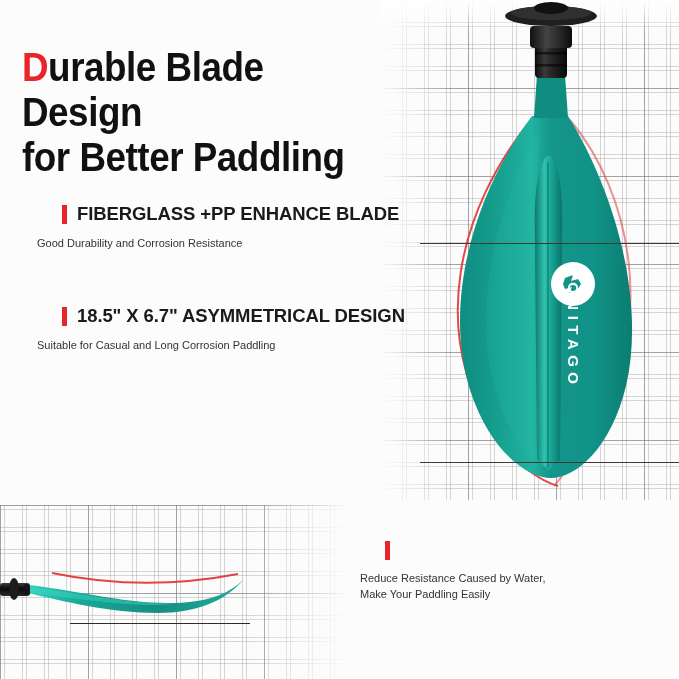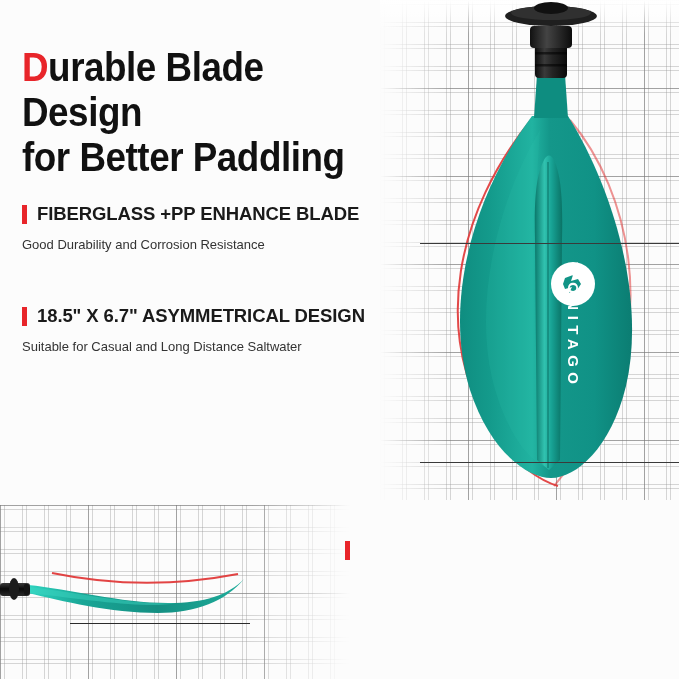--- a/index.html
+++ b/index.html
@@ -87,38 +87,40 @@
   
   .feature {
     position: absolute;
     left: 22px;
     width: 400px;
   }
   .feature-head {
     display: flex;
     align-items: center;
     gap: 10px;
+    margin-left: 40px;
   }
   .bullet-bar {
     display: block;
     width: 5px;
     height: 19px;
     background: #e8252a;
     flex: 0 0 auto;
   }
   .feature-title {
     font-size: 18.5px;
     font-weight: bold;
     color: #1a1a1a;
     letter-spacing: -0.1px;
     white-space: nowrap;
   }
   .feature-sub {
+    margin-left: 15px;
     margin-top: 11px;
-    font-size: 13px;
+    font-size: 11px;
     color: #333333;
     line-height: 1.45;
   }
 
   #feature-1 { top: 203px; }
   #feature-2 { top: 305px; }
   #feature-3 { top: 408px; }
 
   #feature-4 {
     position: absolute;
@@ -211,30 +213,32 @@
       <span class="feature-title">FIBERGLASS +PP ENHANCE BLADE</span>
     </div>
     <div class="feature-sub">Good Durability and Corrosion Resistance</div>
   </div>
 
   <div class="feature" id="feature-2">
     <div class="feature-head">
       <span class="bullet-bar"></span>
       <span class="feature-title">18.5" X 6.7" ASYMMETRICAL DESIGN</span>
     </div>
-    <div class="feature-sub">Suitable for Casual and Long Distance Saltwater</div>
+    <div class="feature-sub">Suitable for Casual and Long Corrosion Paddling</div>
   </div>
 
   <div class="feature" id="feature-3">
   </div>
 
   <div id="feature-4">
     <div class="feature-head">
       <span class="bullet-bar"></span>
     </div>
+    <div class="feature-sub">Reduce Resistance Caused by Water,
+Make Your Paddling Easily</div>
   </div>
 
   <div id="paddle-front">
     <svg width="261" height="500" viewBox="0 0 261 500" xmlns="http://www.w3.org/2000/svg">
       <defs>
         <linearGradient id="bladeGrad" x1="0" y1="0" x2="1" y2="0">
           <stop offset="0%" stop-color="#0f8d80"></stop>
           <stop offset="18%" stop-color="#149b8c"></stop>
           <stop offset="42%" stop-color="#21b3a1"></stop>
           <stop offset="52%" stop-color="#14978a"></stop>

